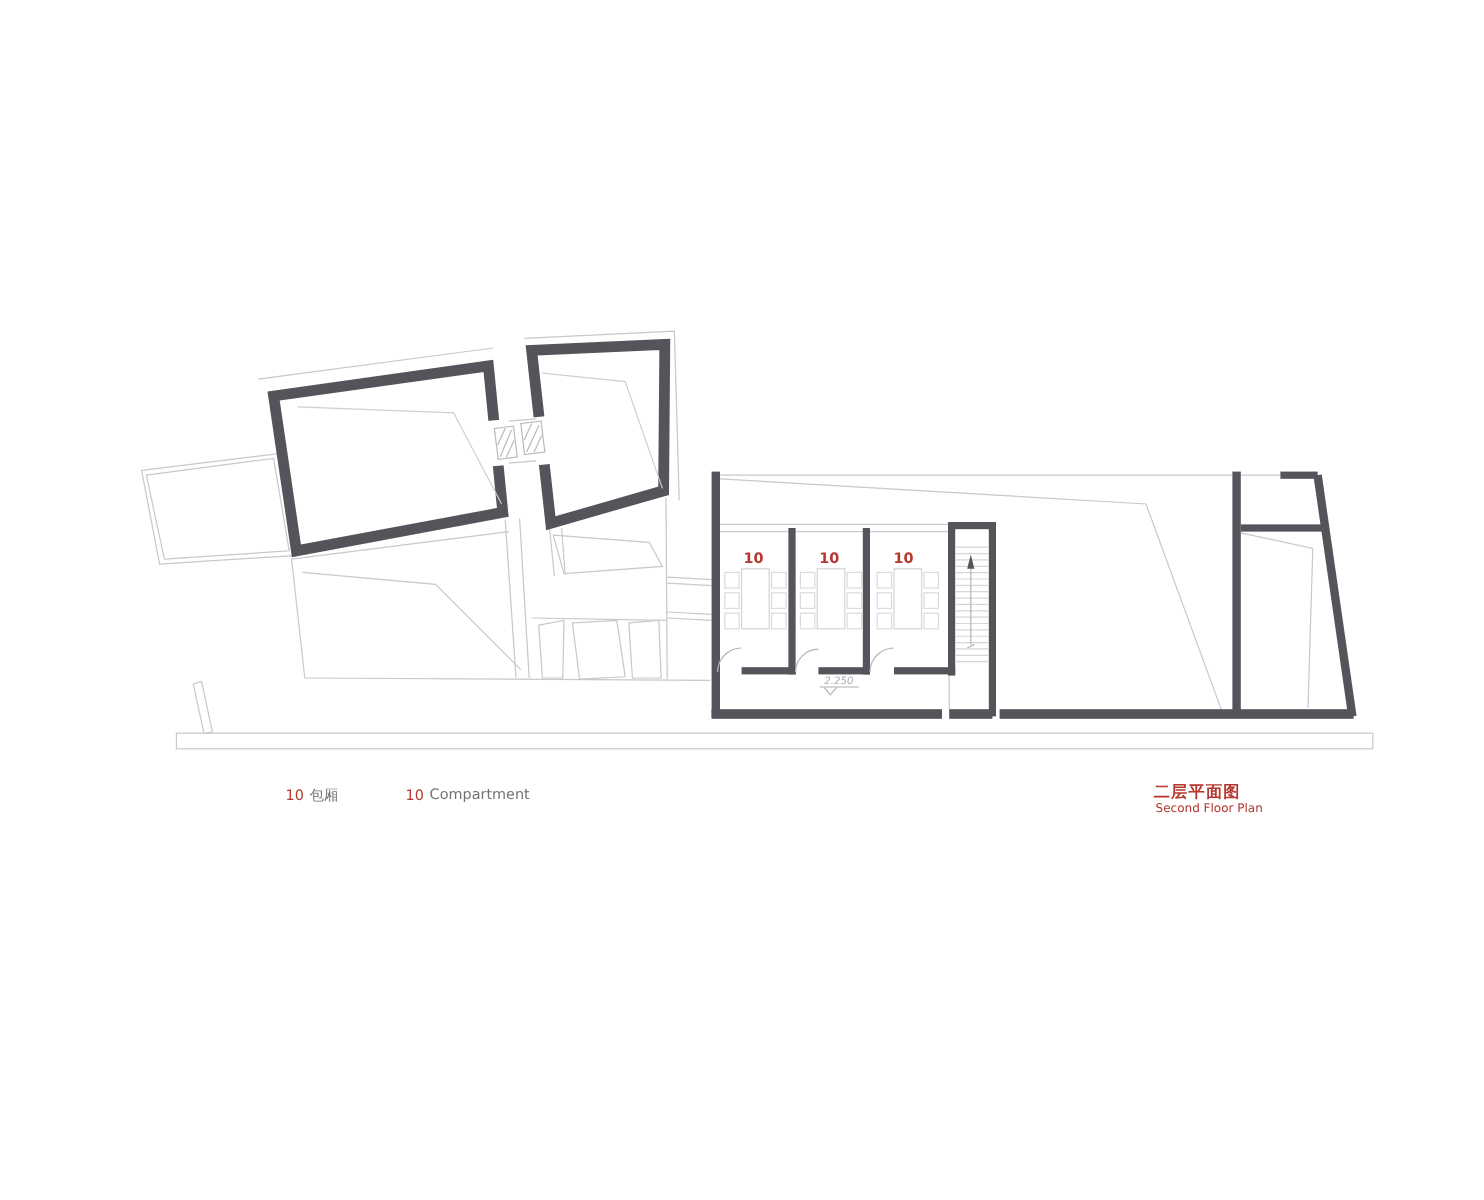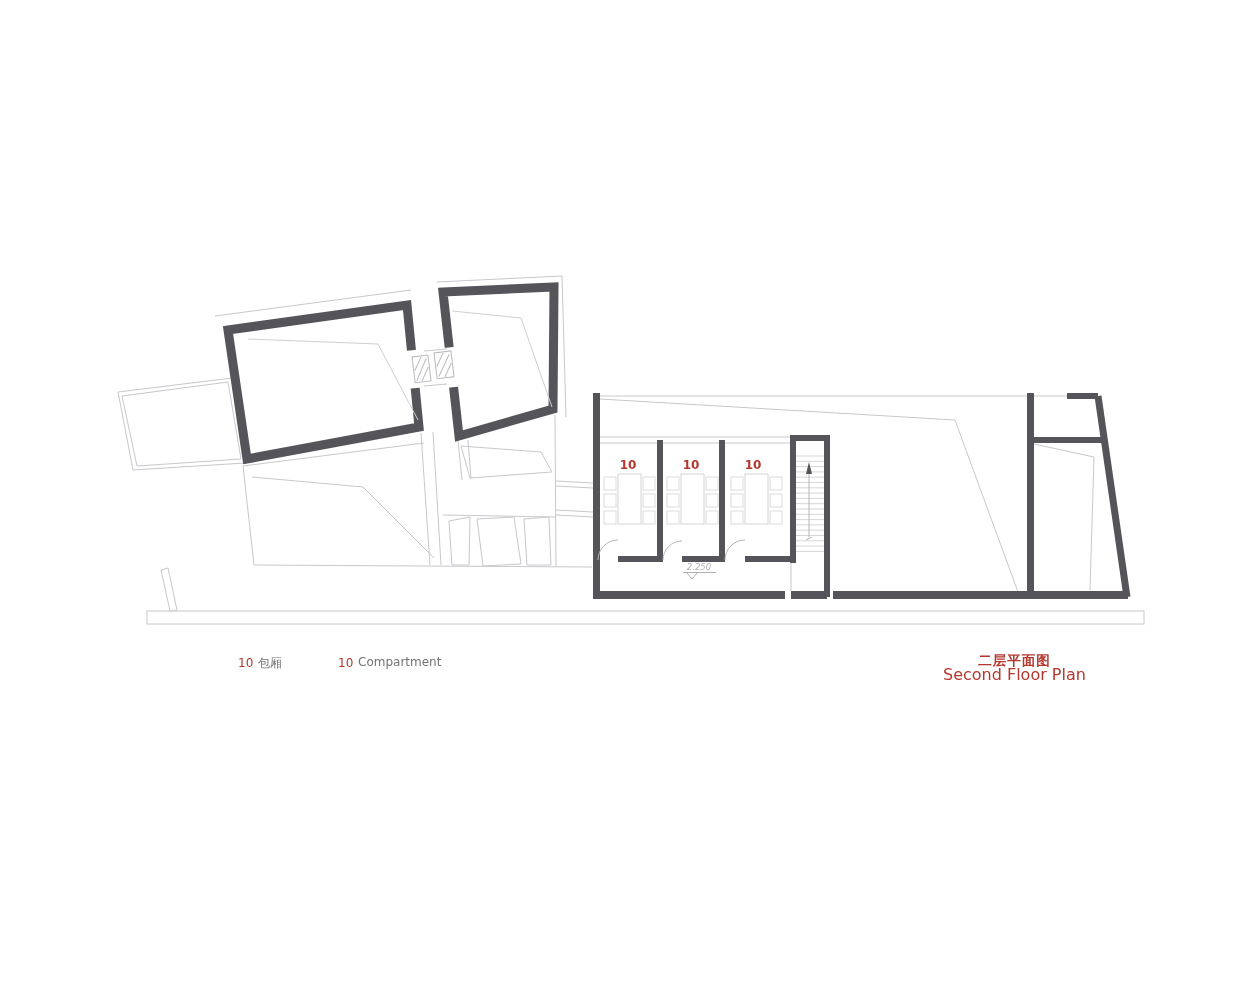--- a/index.html
+++ b/index.html
@@ -4,21 +4,21 @@
 <style>
   html,body{margin:0;padding:0;background:#ffffff;}
   body{width:1237px;height:1000px;position:relative;overflow:hidden;
        font-family:"DejaVu Sans",sans-serif;}
   .plan-svg{position:absolute;left:0;top:0;}
   .annotations{position:absolute;left:0;top:0;width:1237px;height:1000px;pointer-events:none;}
   .legend-num{position:absolute;top:656px;font-size:12px;color:#b5372e;}
   .legend-label{position:absolute;top:655px;font-size:12px;color:#737373;}
   .title-block{position:absolute;left:943px;top:652px;color:#b5372e;text-align:center;}
   .title-zh{font-size:13.5px;font-weight:bold;letter-spacing:1px;line-height:16px;}
-  .title-en{font-size:16px;line-height:14px;}
+  .title-en{font-size:10px;line-height:14px;margin-left:20px;}
 </style>
 </head>
 <body>
 
 <svg class="plan-svg" width="1237" height="1000" viewBox="0 0 1237 1000">
 
   <defs>
     <g id="furn">
 
       <rect x="604" y="477" width="12" height="13" fill="#fff" stroke="#dbdbde"></rect>

